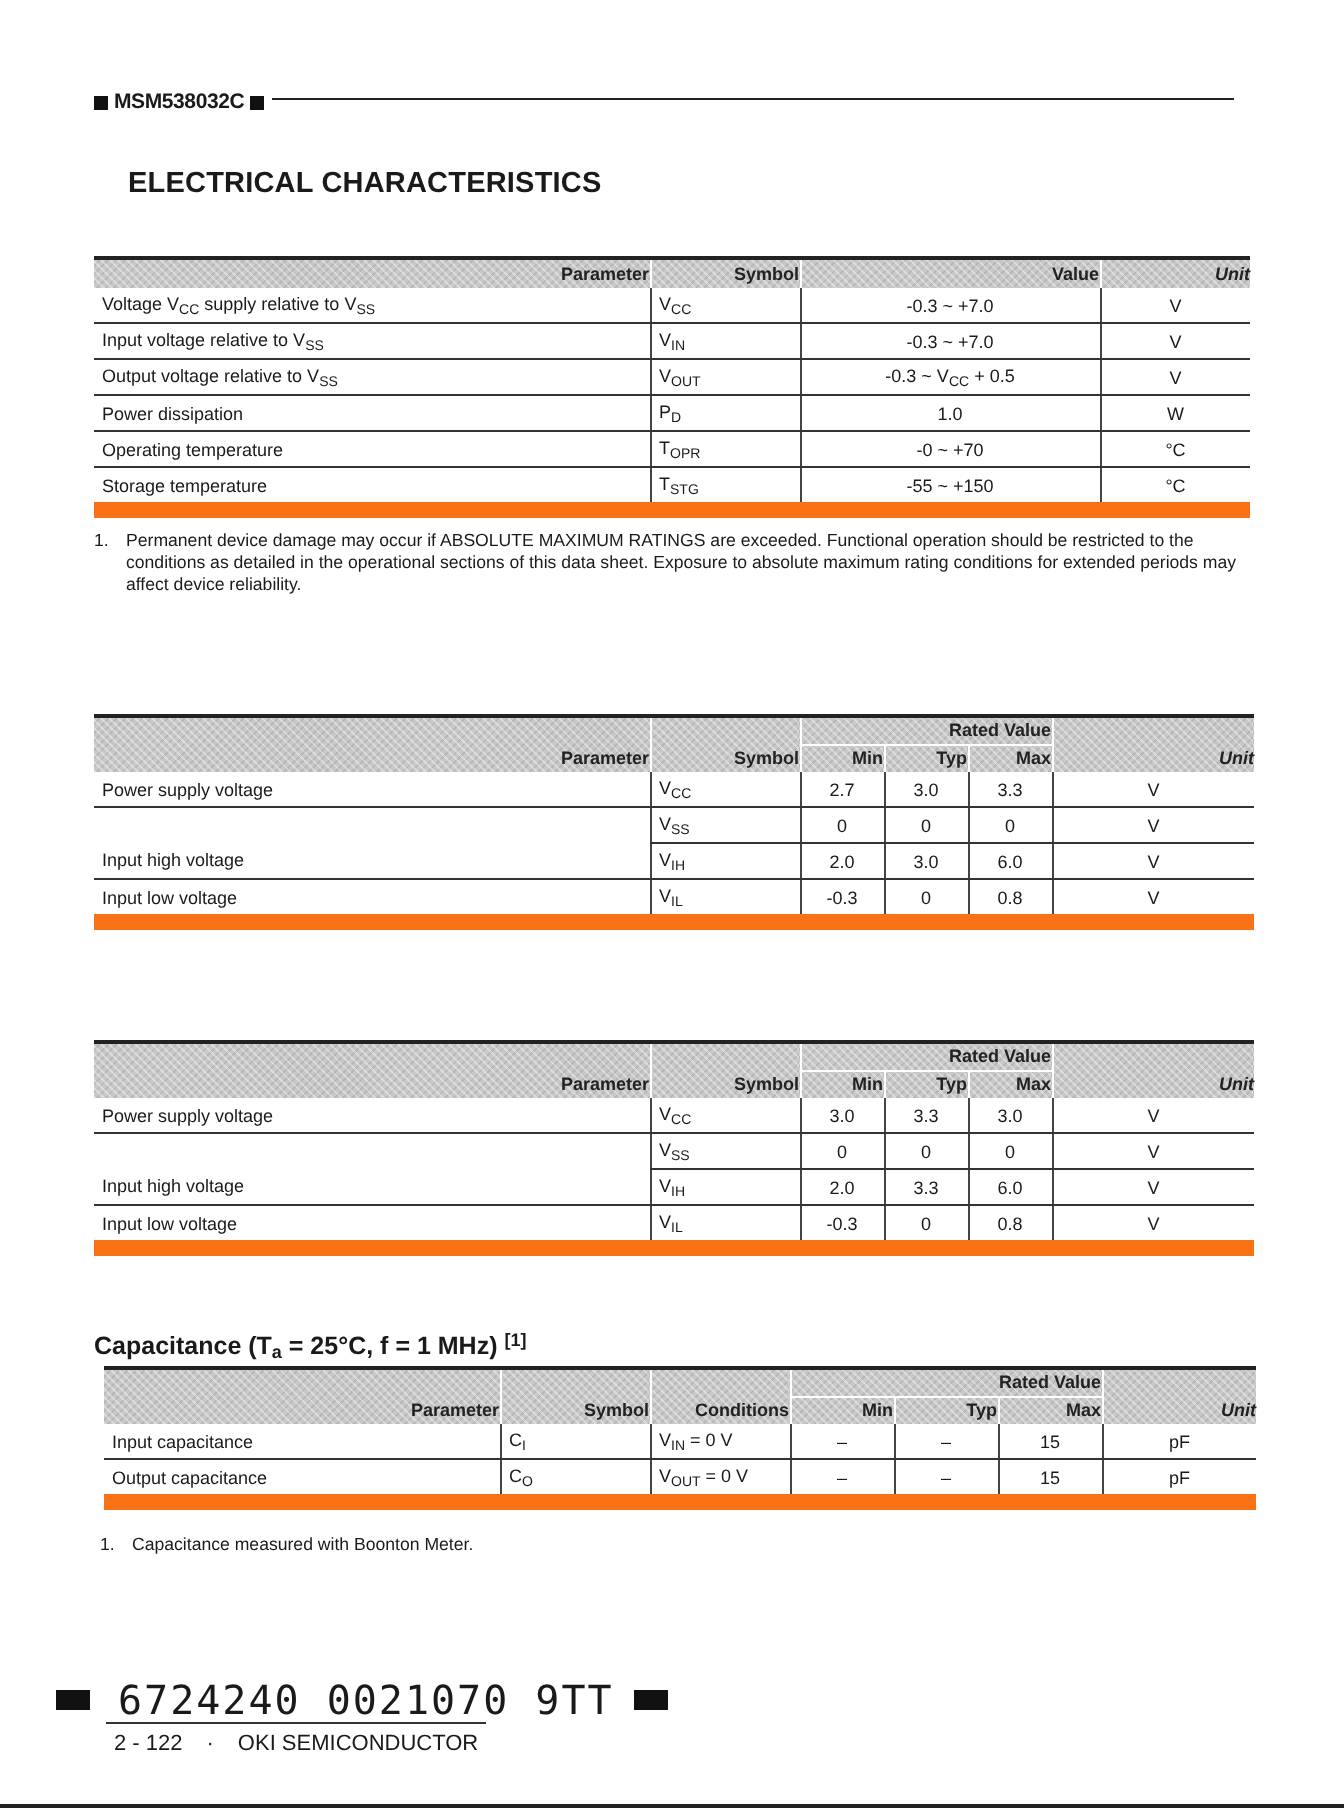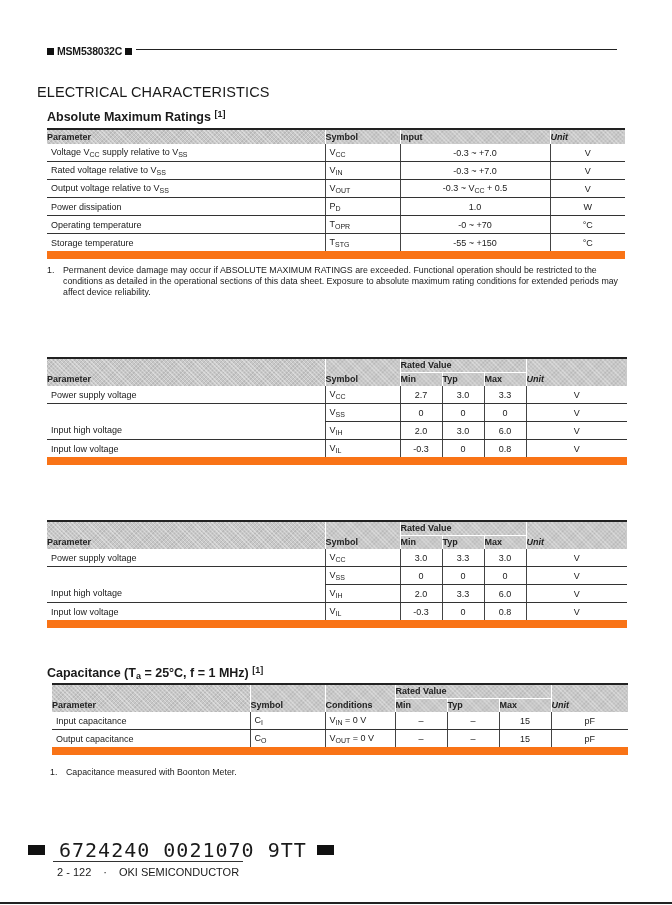--- a/index.html
+++ b/index.html
@@ -6,31 +6,31 @@
   body {
     width: 672px; height: 905px; background: #ffffff; position: relative; overflow: hidden;
     font-family: "Liberation Sans", sans-serif; color: #1a1a1a;
   }
   .page { position: absolute; left: 0; top: 0; width: 672px; height: 852px; }
   .runhead { position: absolute; left: 47px; top: 44px; width: 570px; height: 14px; display: flex; align-items: center; }
   .runhead .sq { width: 7px; height: 7px; background: #111; display: inline-block; }
   .runhead .txt { font-size: 10.5px; font-weight: bold; margin: 0 3px; letter-spacing: -0.2px; }
   .runhead .rule { flex: 1; height: 0; border-top: 1.6px solid #222; margin-left: 4px; margin-top: -4px; }
 
-  .h1 { position: absolute; left: 37px; top: 84px; font-size: 14.5px; font-weight: 400; letter-spacing: 0.1px; }
+  .h1 { position: absolute; left: 64px; top: 84px; font-size: 14.5px; font-weight: 700; letter-spacing: 0.1px; }
   .h2 { position: absolute; left: 47px; font-size: 12.5px; font-weight: bold; white-space: nowrap; }
   .h2 sub { font-size: 9px; vertical-align: -2px; }
   .h2 sup { font-size: 9px; vertical-align: 4px; }
 
   table.spec { position: absolute; border-collapse: collapse; font-size: 9px; table-layout: fixed; }
   table.spec th {
     background-color: #c8c8c8;
     background-image: repeating-linear-gradient(45deg, rgba(255,255,255,0.35) 0 1px, transparent 1px 3px),
                       repeating-linear-gradient(-45deg, rgba(0,0,0,0.08) 0 1px, transparent 1px 3px);
-    font-weight: bold; font-size: 9px; color: #222; padding: 0; text-align: left;
+    font-weight: bold; font-size: 9px; color: #222; padding: 0; text-align: right;
     border-right: 1px solid #fff;
   }
   table.spec th.last { border-right: none; font-style: italic; }
   table.spec th.bottom { vertical-align: bottom; padding-bottom: 2px; }
   table.spec td { border-bottom: 1px solid #333; padding: 0 4px; height: 17px; white-space: nowrap; }
   table.spec td.c { text-align: center; }
   table.spec td.bl { border-left: 1px solid #444; }
   table.spec tr.toprule th { border-top: 2px solid #222; }
   table.spec tr:last-child td { border-bottom: 8px solid #f97316; }
   table.spec td sub { font-size: 7px; vertical-align: -2px; }
@@ -52,48 +52,44 @@
 
   <div class="runhead">
     <span class="sq"></span>
     <span class="txt">MSM538032C</span>
     <span class="sq"></span>
     <span class="rule"></span>
   </div>
 
   <div class="h1">ELECTRICAL CHARACTERISTICS</div>
 
-  <div class="h2" style="top:109px;">
-    <span>Absolute Maximum Ratings</span>
-    <sup>[1]</sup>
-  </div>
   <table class="spec" id="tbl-abs" style="left:47px; top:128px; width:578px;">
     <colgroup>
         <col style="width:278px">
         <col style="width:75px">
         <col style="width:150px">
         <col style="width:75px">
       </colgroup>
     <thead>
       <tr class="toprule" style="height:15px;">
         <th>Parameter</th>
         <th>Symbol</th>
-        <th>Input</th>
+        <th>Value</th>
         <th class="last">Unit</th>
       </tr>
     </thead>
     <tbody id="abs-body">
         <tr>
           <td><span>Voltage V</span><sub>CC</sub><span> supply relative to V</span><sub>SS</sub></td>
           <td class="bl"><span>V</span><sub>CC</sub></td>
           <td class="c bl"><span>-0.3 ~ +7.0</span></td>
           <td class="c bl">V</td>
         </tr>
         <tr>
-          <td><span>Rated voltage relative to V</span><sub>SS</sub></td>
+          <td><span>Input voltage relative to V</span><sub>SS</sub></td>
           <td class="bl"><span>V</span><sub>IN</sub></td>
           <td class="c bl"><span>-0.3 ~ +7.0</span></td>
           <td class="c bl">V</td>
         </tr>
         <tr>
           <td><span>Output voltage relative to V</span><sub>SS</sub></td>
           <td class="bl"><span>V</span><sub>OUT</sub></td>
           <td class="c bl"><span>-0.3 ~ V</span><sub>CC</sub><span> + 0.5</span></td>
           <td class="c bl">V</td>
         </tr>

